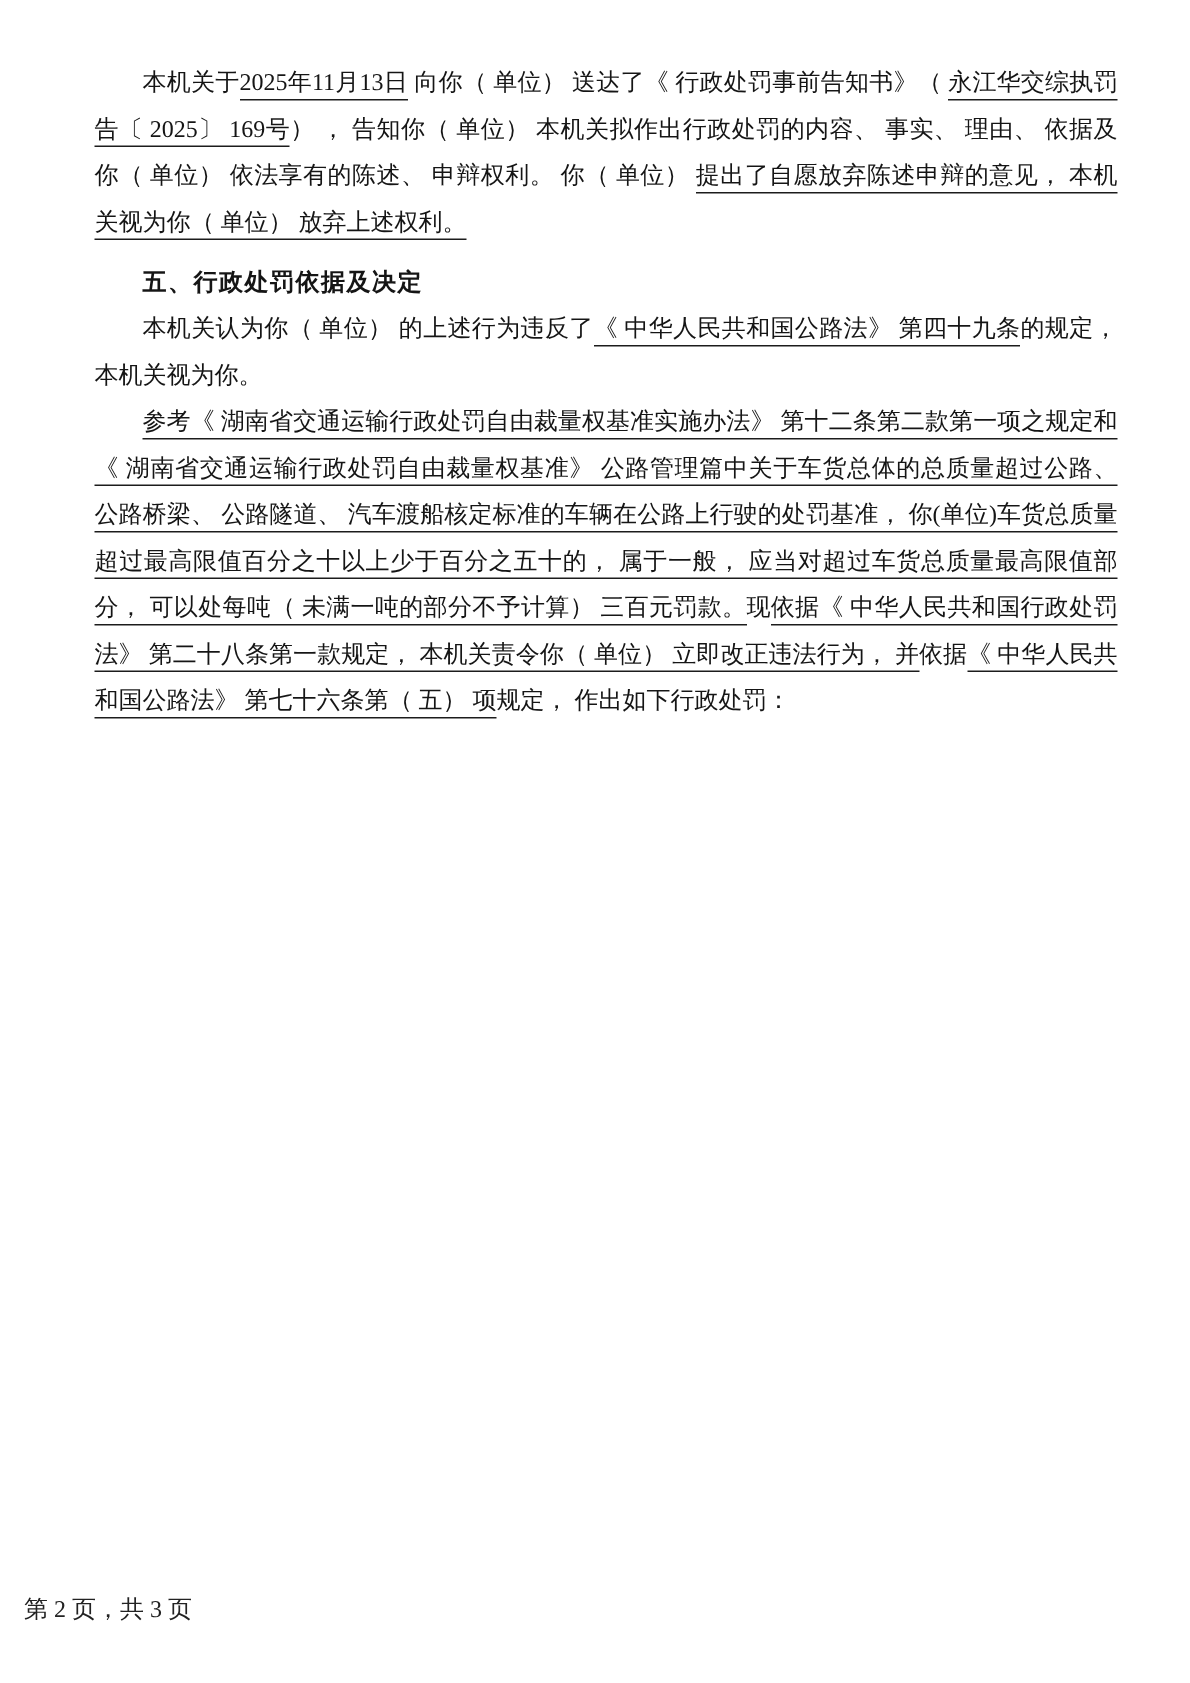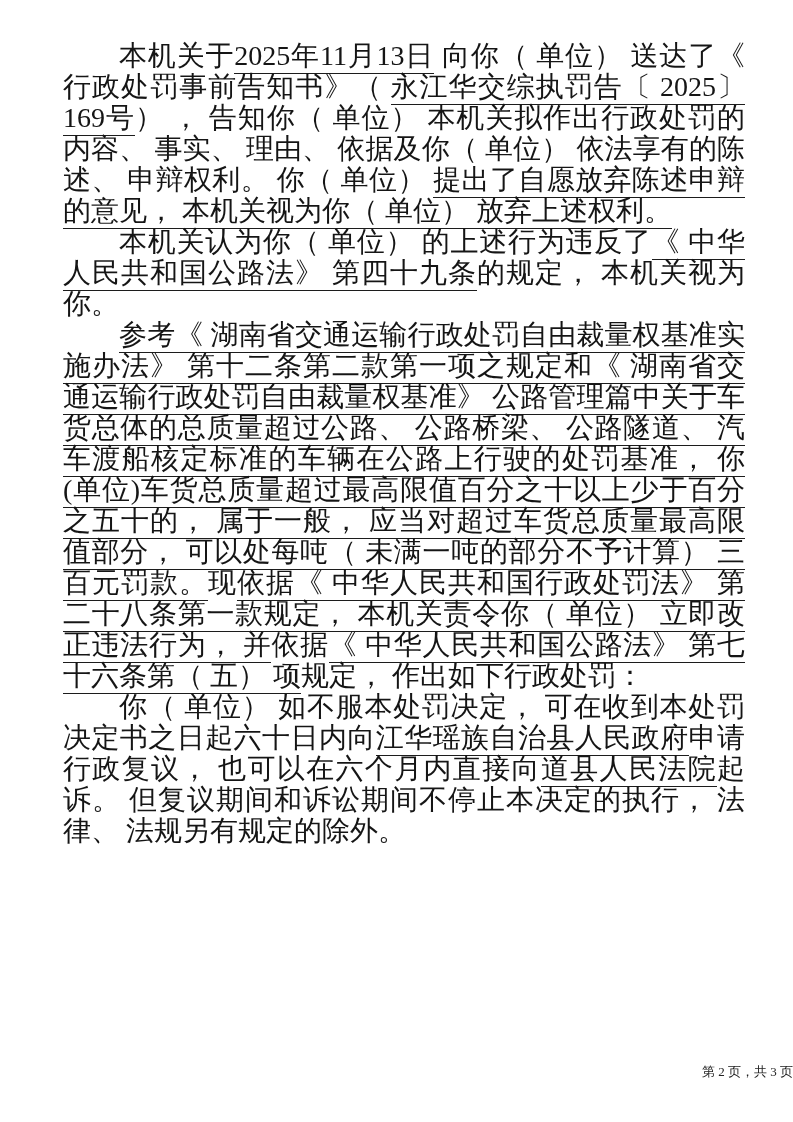--- a/index.html
+++ b/index.html
@@ -14,21 +14,21 @@
     background: #ffffff;
     font-family: "Liberation Serif", "DejaVu Serif", serif;
     color: #151515;
     overflow: hidden;
   }
   .doc {
     position: absolute;
     left: 63px;
     top: 40px;
     width: 682px;
-    font-size: 28px;
+    font-size: 16px;
     line-height: 31px;
     text-align: justify;
   }
   .doc p {
     margin: 0;
     text-indent: 2em;
   }
   .doc p.heading {
     margin-top: 9px;
     font-weight: 700;
@@ -36,29 +36,30 @@
   }
   .u {
     border-bottom: 1.5px solid #1c1c1c;
     padding-bottom: 2px;
   }
   .footer {
     position: absolute;
     left: 0;
     right: 0;
     top: 1063px;
-    text-align: right;
-    font-size: 13px;
+    text-align: left;
+    font-size: 16px;
     color: #222;
+    padding-left: 16px;
   }
 </style>
 </head>
 <body>
 
 <div class="page">
   <div class="doc">
       <p class="para"><span>本机关于</span><span class="u">2025年11月13日</span><span> 向你（ 单位） 送达了《 行政处罚事前告知书》（ </span><span class="u">永江华交综执罚告〔 2025〕 169号</span><span>） ， 告知你（ 单位） 本机关拟作出行政处罚的内容、 事实、 理由、 依据及你（ 单位） 依法享有的陈述、 申辩权利。 你（ 单位） </span><span class="u">提出了自愿放弃陈述申辩的意见， 本机关视为你（ 单位） 放弃上述权利。</span></p>
+      <p class="heading">五、行政处罚依据及决定</p>
       <p class="para"><span>本机关认为你（ 单位） 的上述行为违反了</span><span class="u">《 中华人民共和国公路法》 第四十九条</span><span>的规定， 本机关视为你。</span></p>
       <p class="para"><span class="u">参考《 湖南省交通运输行政处罚自由裁量权基准实施办法》 第十二条第二款第一项之规定和《 湖南省交通运输行政处罚自由裁量权基准》 公路管理篇中关于车货总体的总质量超过公路、 公路桥梁、 公路隧道、 汽车渡船核定标准的车辆在公路上行驶的处罚基准， 你(单位)车货总质量超过最高限值百分之十以上少于百分之五十的， 属于一般， 应当对超过车货总质量最高限值部分， 可以处每吨（ 未满一吨的部分不予计算） 三百元罚款。</span><span>现</span><span class="u">依据《 中华人民共和国行政处罚法》 第二十八条第一款规定， 本机关责令你（ 单位） 立即改正违法行为， 并</span><span>依据</span><span class="u">《 中华人民共和国公路法》 第七十六条第（ 五） 项</span><span>规定， 作出如下行政处罚：</span></p>
-      <p class="para"><span>你（ 单位） 如不服本处罚决定， 可在收到本处罚决定书之日起六十日内向</span><span class="u">江华瑶族自治县人民政府</span><span>申请行政复议， 也可以在六个月内直接向</span><span class="u">道县人民法院</span><span>起诉。 但复议期间和诉讼期间不停止本决定的执行， 法律、 法规另有规定的除外。</span></p>
     </div>
   <div class="footer">第 2 页，共 3 页</div>
 </div>
 
 </body></html>

